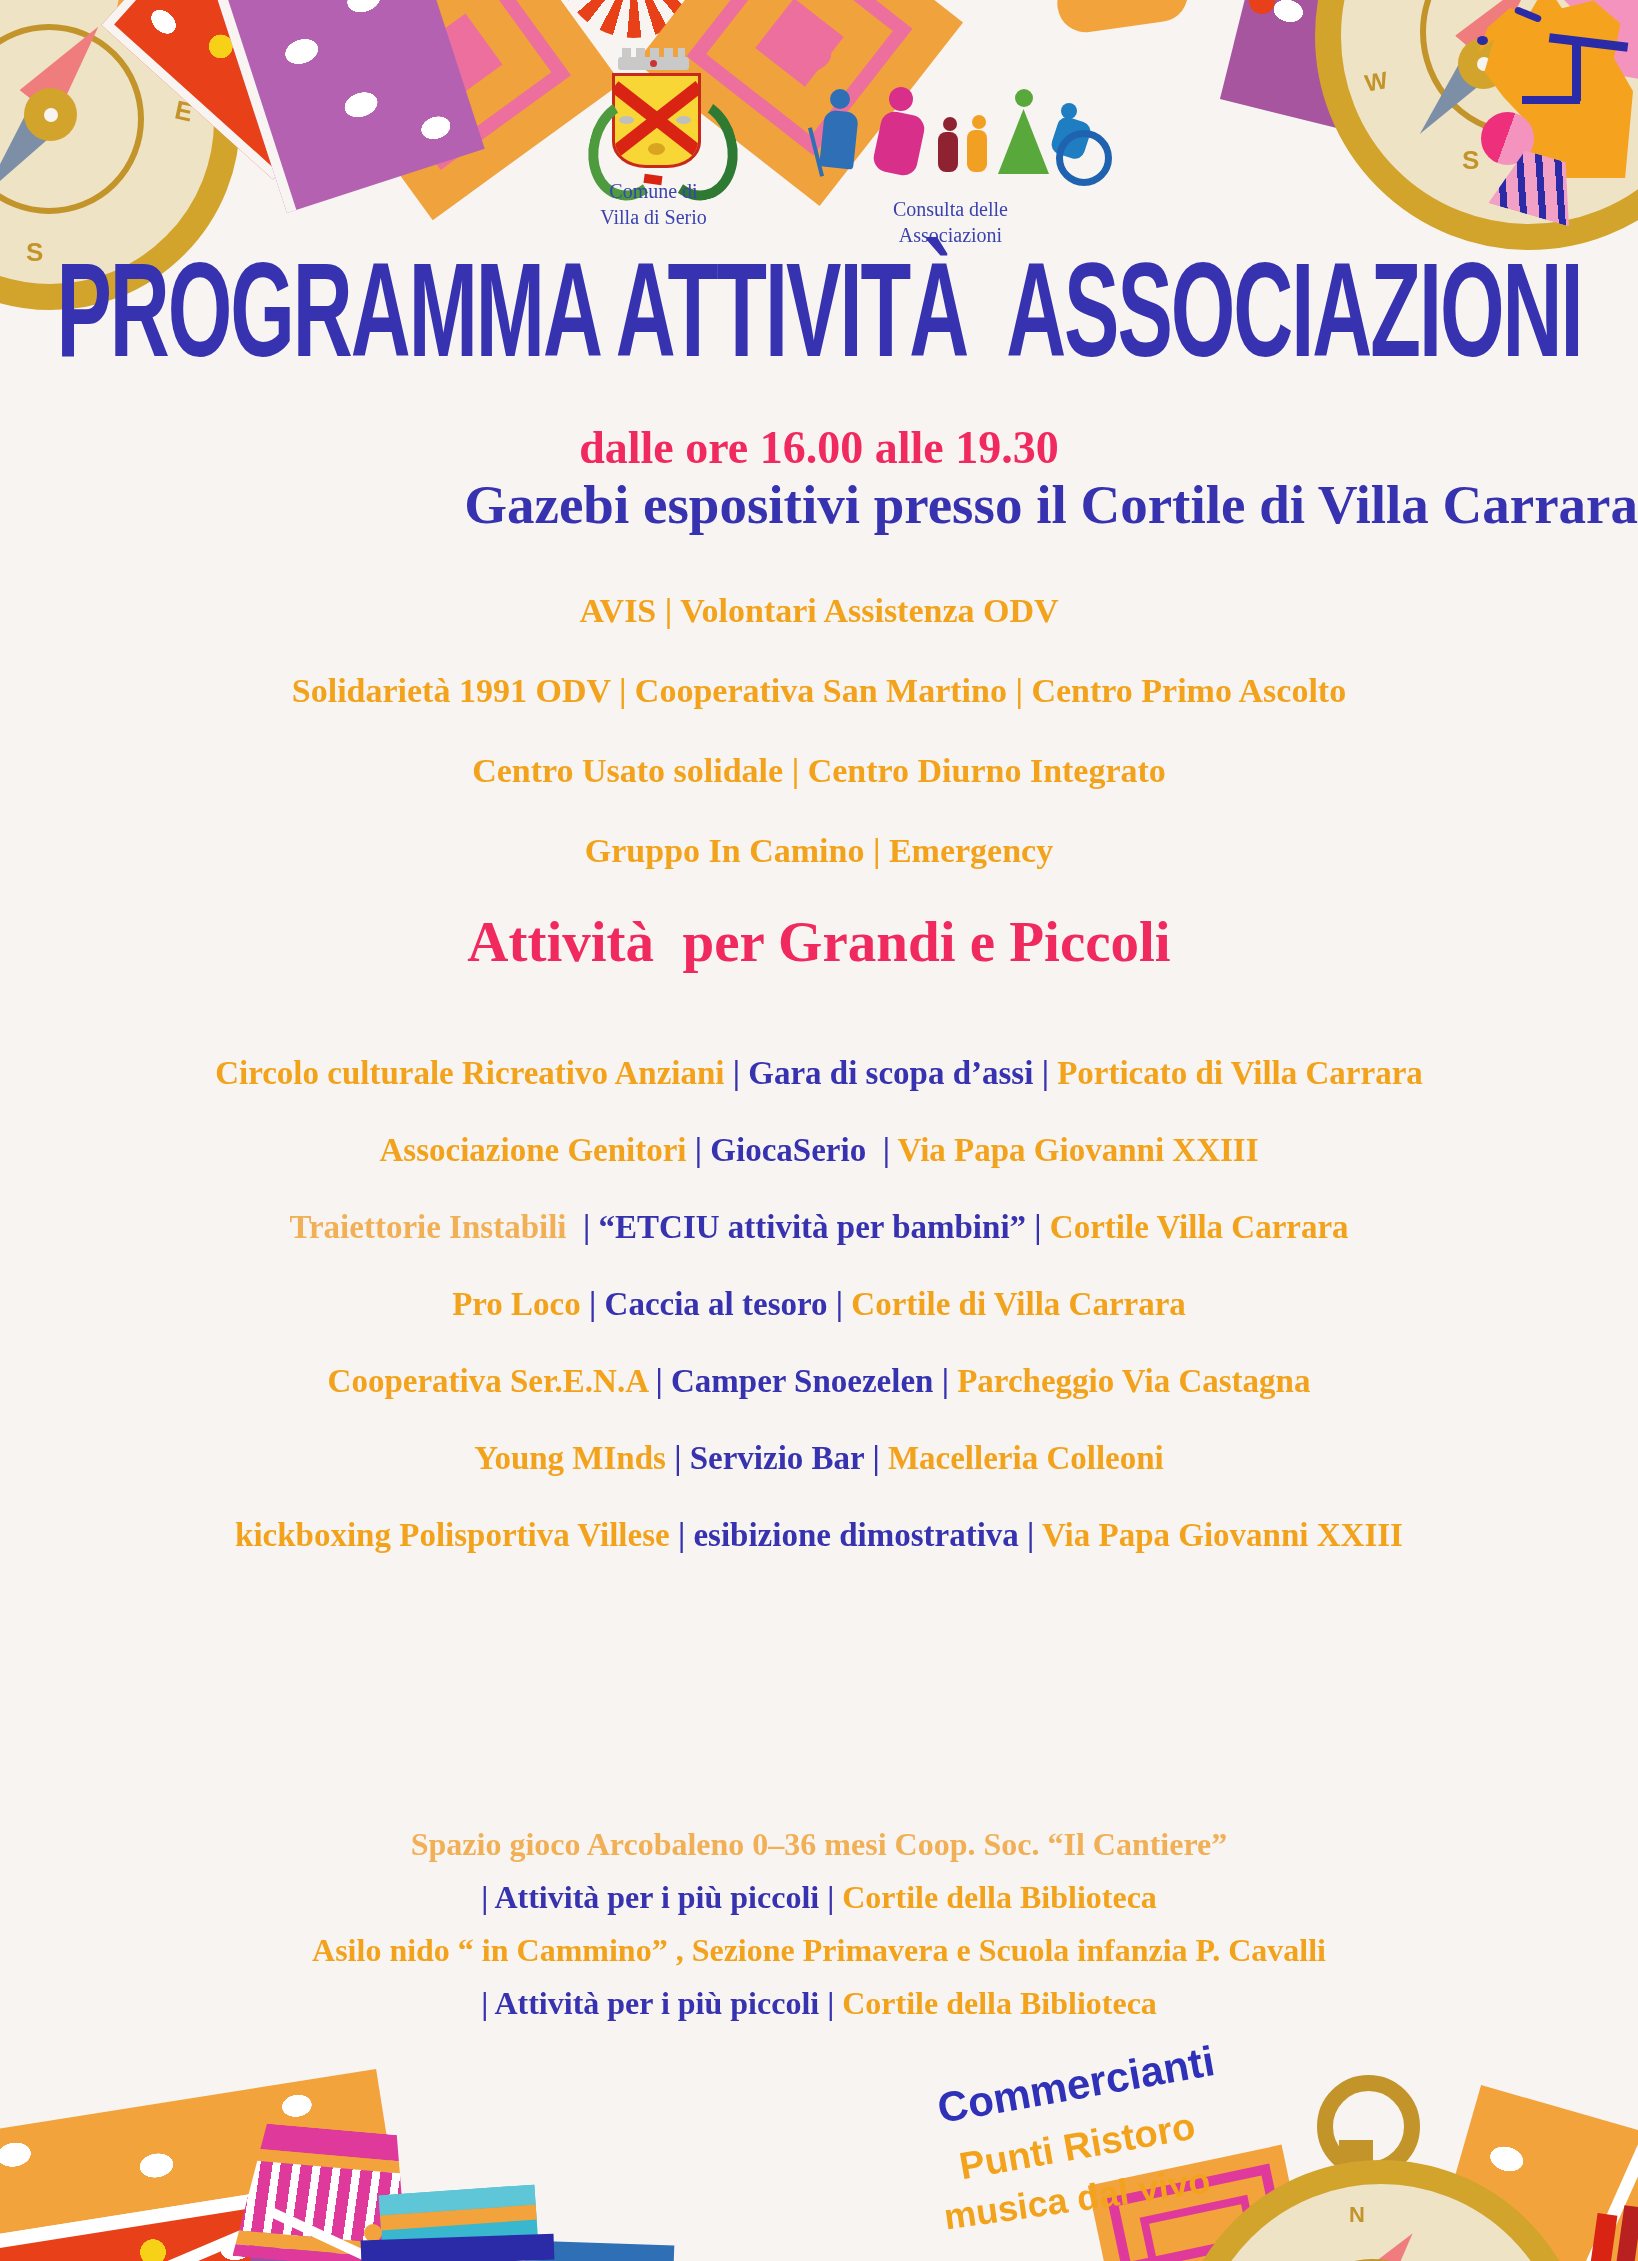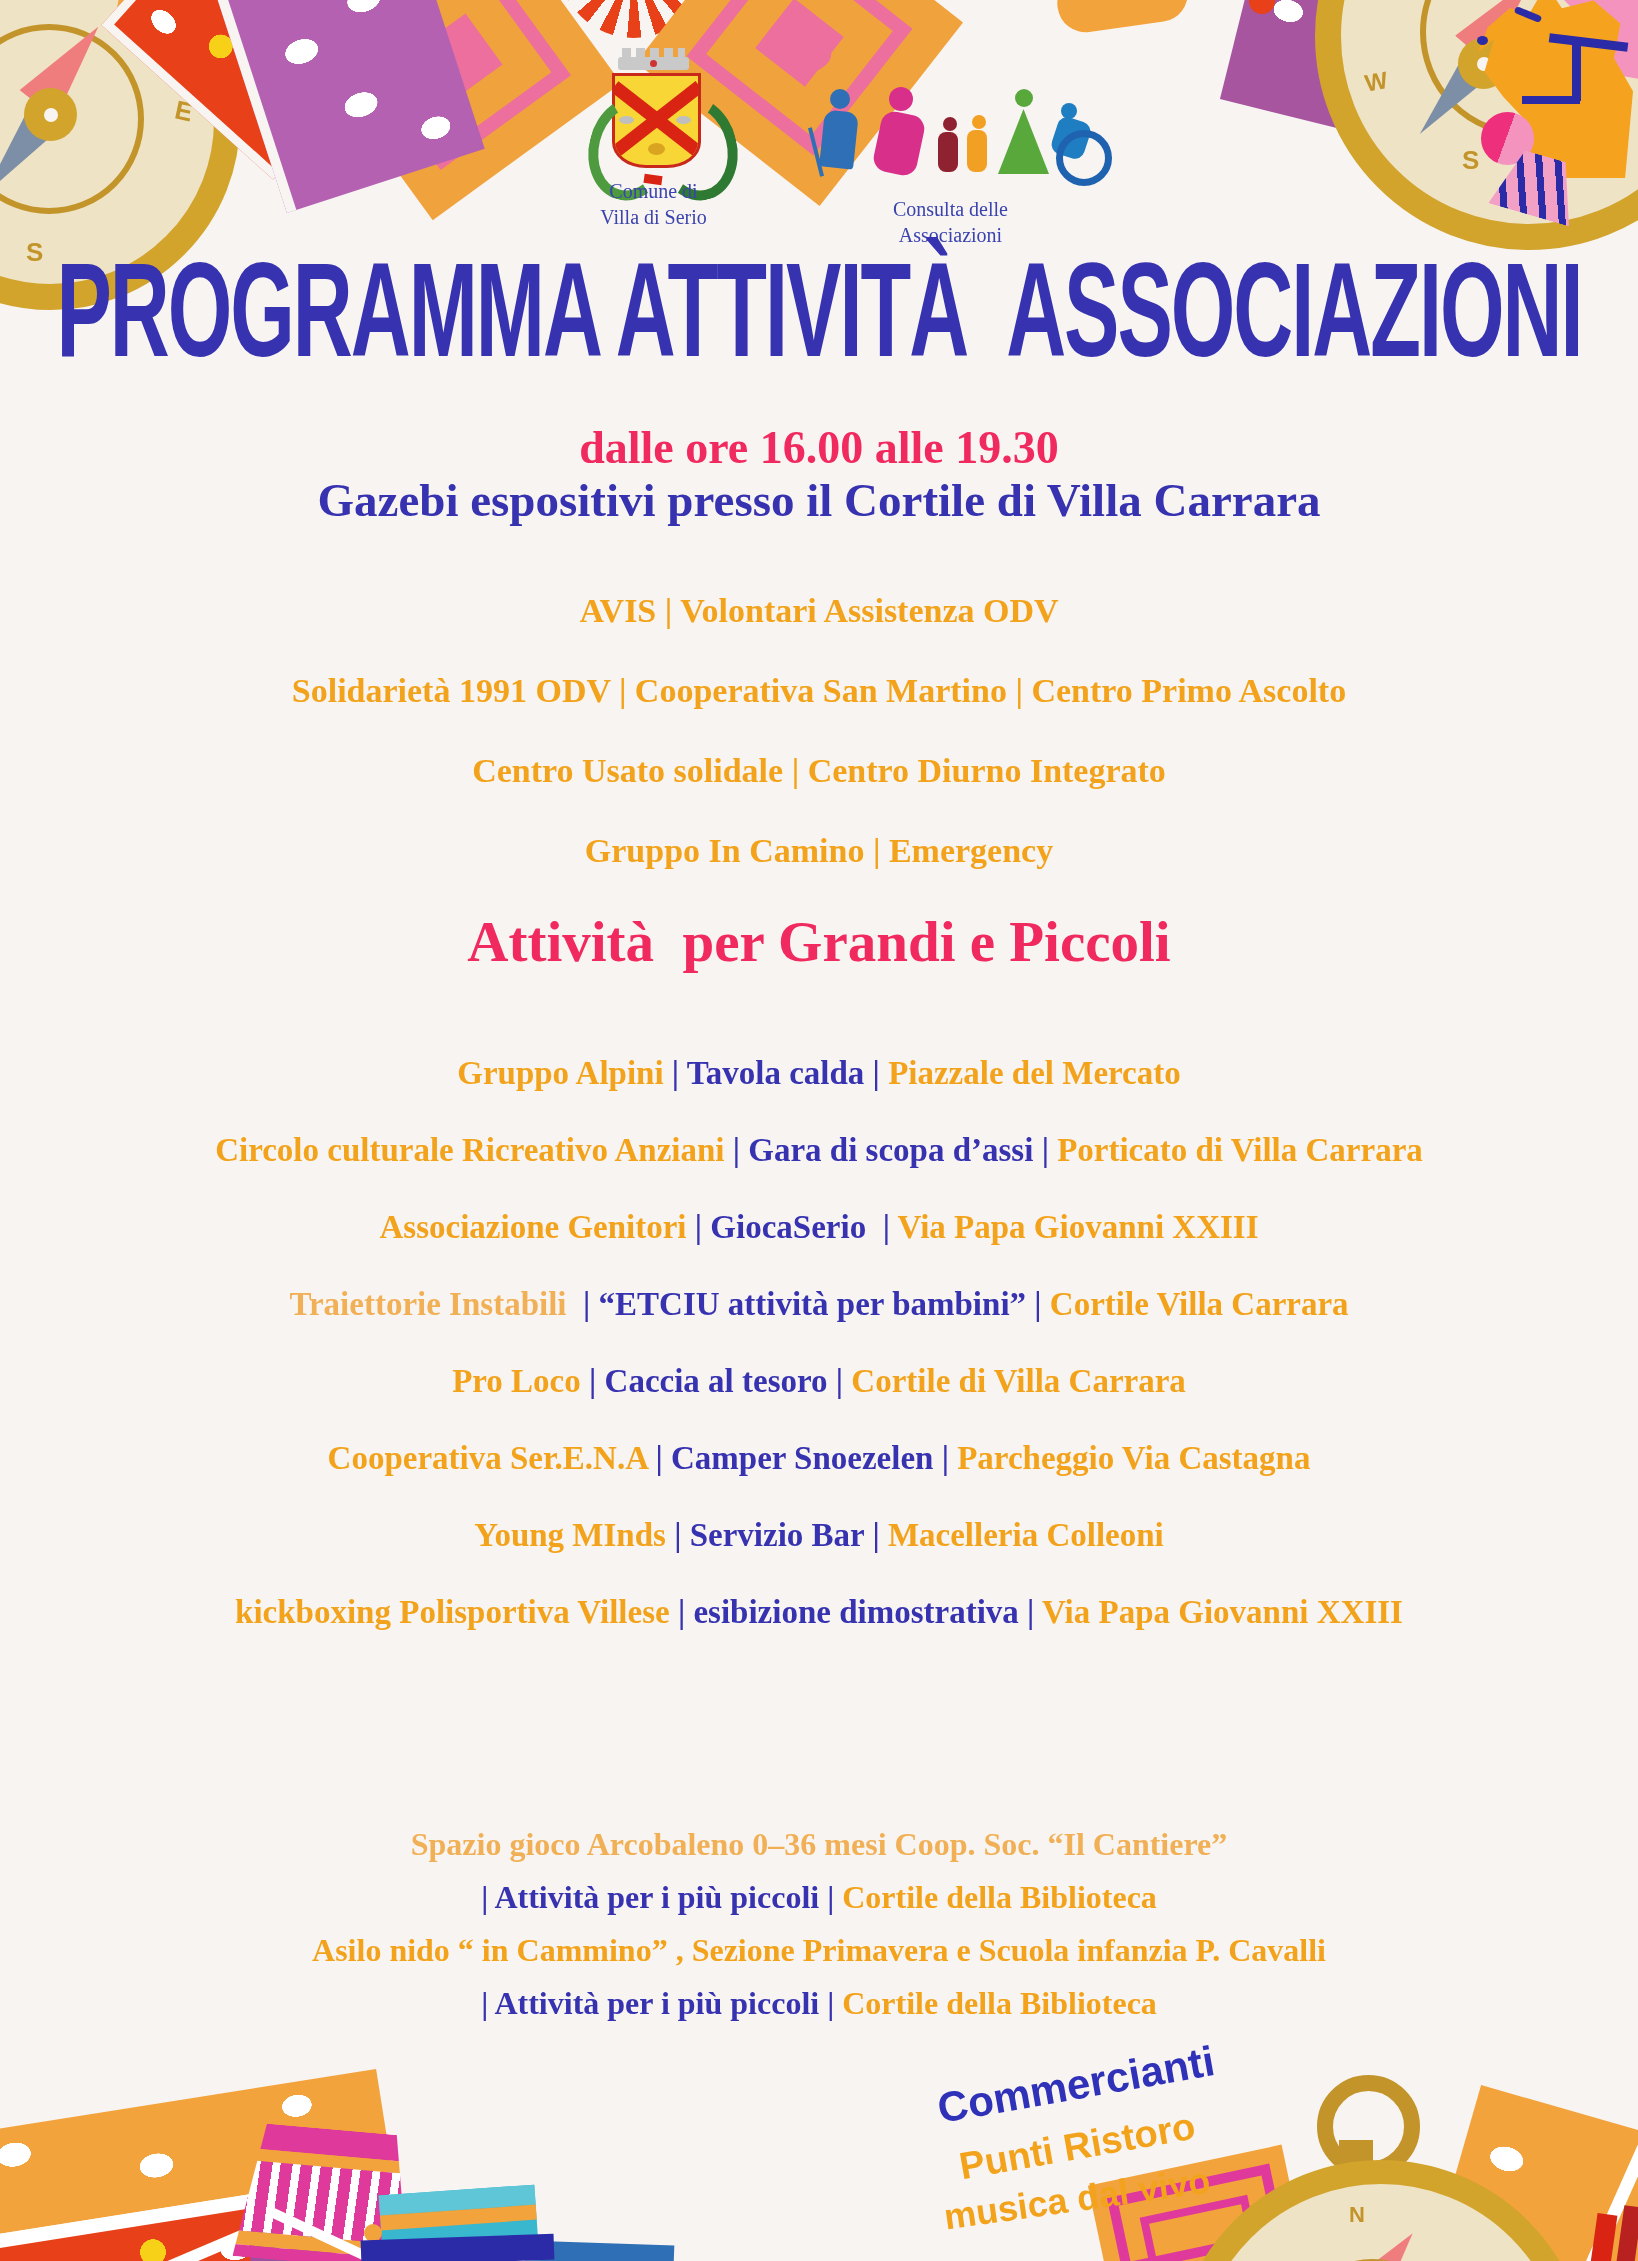--- a/index.html
+++ b/index.html
@@ -6,21 +6,21 @@
   .page{position:relative;width:1638px;height:2261px;margin:0 auto;overflow:hidden;
         background:#F8F4F2;font-family:"Liberation Serif",serif;}
   .dec{position:absolute;}
   .abs{position:absolute;}
   
   .txt{position:absolute;left:0;width:100%;text-align:center;z-index:5;}
   #poster-title{font-family:"Liberation Sans",sans-serif;font-weight:700;color:#3733B0;
         font-size:83px;letter-spacing:-2px;transform:scaleY(1.62);transform-origin:top center;
         white-space:pre;line-height:1;}
   .time-line{font-weight:700;font-size:46px;color:#F02A5F;}
-  .venue-line{font-weight:700;font-size:47px;color:#3733B0;}
+  .venue-line{font-weight:700;font-size:55px;color:#3733B0;text-align:right;}
   .gline{font-weight:700;font-size:34px;line-height:1;color:#F2A31B;text-align:center;margin-bottom:46px;}
   #section-title{font-weight:700;font-size:57px;color:#F02A5F;white-space:pre;}
   .arow{font-weight:700;font-size:33px;line-height:1;text-align:center;margin-bottom:44px;white-space:pre;}
   .arow.t2{font-size:32px;margin-bottom:21px;}
   .org{color:#F2A31B}.org.light{color:#F1B055}
   .sep{color:#3733B0}.act{color:#3733B0}.loc{color:#F2A31B}
   .titem{margin-bottom:12px;}
   .rot{position:absolute;z-index:6;font-family:"Liberation Sans",sans-serif;font-weight:700;white-space:nowrap;}
   .caption{position:absolute;z-index:5;font-family:Liberation Serif, serif;font-size:20px;
         line-height:1.3;color:#3A43AE;text-align:center;white-space:pre-line;}
@@ -170,21 +170,20 @@
   <div class="txt" id="gazebo-list" style="top:594px;">
       <div class="gline">AVIS  |  Volontari Assistenza ODV</div>
       <div class="gline">Solidarietà 1991 ODV |  Cooperativa San Martino |  Centro Primo Ascolto</div>
       <div class="gline">Centro Usato solidale |  Centro Diurno Integrato</div>
       <div class="gline">Gruppo In Camino | Emergency</div>
     </div>
 
   <h2 class="txt" id="section-title" style="top:909px;margin:0;">Attività  per Grandi e Piccoli</h2>
 
   <div class="txt" id="activity-list" style="top:1057px;">
-      <div class="arow"><span class="org">Gruppo Alpini</span><span class="sep"> | </span><span class="act">Tavola calda</span><span class="sep"> | </span><span class="loc">Piazzale del Mercato</span></div>
       <div class="arow"><span class="org">Circolo culturale Ricreativo Anziani</span><span class="sep"> | </span><span class="act">Gara di scopa d’assi</span><span class="sep"> | </span><span class="loc">Porticato di Villa Carrara</span></div>
       <div class="arow"><span class="org">Associazione Genitori</span><span class="sep"> | </span><span class="act">GiocaSerio </span><span class="sep"> | </span><span class="loc">Via Papa Giovanni XXIII</span></div>
       <div class="arow"><span class="org light">Traiettorie Instabili </span><span class="sep"> | </span><span class="act">“ETCIU attività per bambini”</span><span class="sep"> | </span><span class="loc">Cortile Villa Carrara</span></div>
       <div class="arow"><span class="org">Pro Loco</span><span class="sep"> | </span><span class="act">Caccia al tesoro</span><span class="sep"> | </span><span class="loc">Cortile di Villa Carrara</span></div>
       <div class="arow"><span class="org">Cooperativa Ser.E.N.A</span><span class="sep"> | </span><span class="act">Camper Snoezelen</span><span class="sep"> | </span><span class="loc">Parcheggio Via Castagna</span></div>
       <div class="arow"><span class="org">Young MInds</span><span class="sep"> | </span><span class="act">Servizio Bar</span><span class="sep"> | </span><span class="loc">Macelleria Colleoni</span></div>
       <div class="arow"><span class="org">kickboxing Polisportiva Villese</span><span class="sep"> | </span><span class="act">esibizione dimostrativa</span><span class="sep"> | </span><span class="loc">Via Papa Giovanni XXIII</span></div>
     </div>
   <div class="txt" id="activity-two-line-list" style="top:1828px;">
       <div class="titem">

